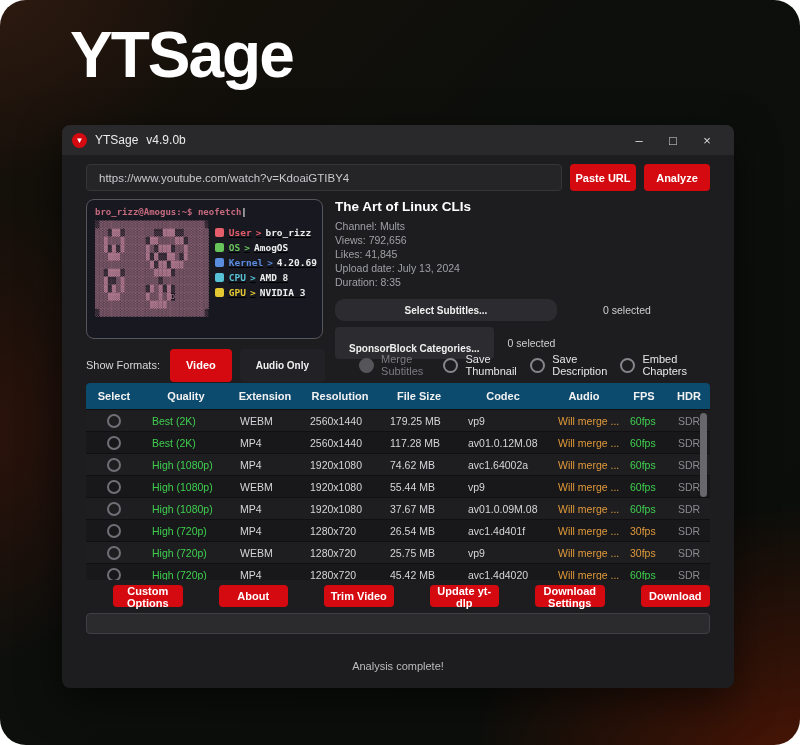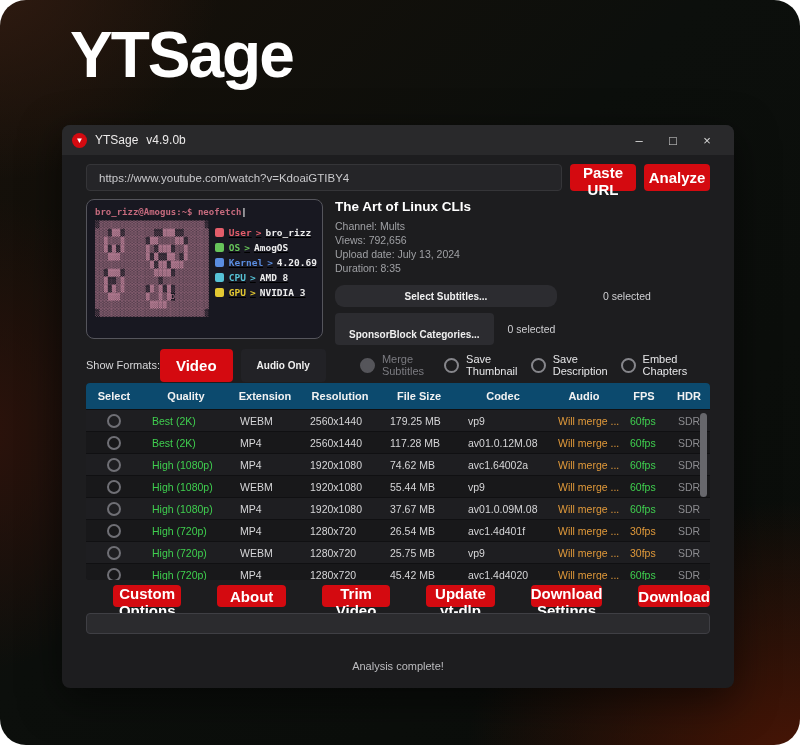--- a/index.html
+++ b/index.html
@@ -45,21 +45,21 @@
   .content { position:absolute; left:24px; right:24px; top:30px; bottom:0; }
 
   
   .url-row { position:absolute; left:0; right:0; top:9px; height:27px; display:flex; gap:8px; }
   .url-input {
     flex:1; background:#252528; border:1px solid #353538; border-radius:4px;
     color:#c9c9cc; font-size:11.5px; padding:0 12px; outline:none; font-family:"Liberation Sans",sans-serif;
   }
   .red-btn {
     background:#d40a10; color:#ffffff; border:none; border-radius:4px;
-    font-weight:bold; font-size:15px; font-family:"Liberation Sans",sans-serif; cursor:pointer;
+    font-weight:bold; font-size:11px; font-family:"Liberation Sans",sans-serif; cursor:pointer;
   }
   .url-row .red-btn { width:66px; }
 
   
   .media-row { position:absolute; left:0; right:0; top:44px; height:145px; display:flex; gap:12px; }
   .thumb {
     width:237px; height:140px; flex:0 0 auto;
     background:#181821; border:1px solid #55555c; border-radius:8px;
     padding:7px 8px; overflow:hidden; font-family:"DejaVu Sans Mono",monospace;
   }
@@ -88,21 +88,21 @@
     height:22px; cursor:pointer;
   }
   .subs-btn { width:222px;border-radius:9px; }
   .subs-count { font-size:10.5px; color:#cfcfd2; margin-left:46px; }
   .sponsor-row { display:flex; align-items:center; margin-top:6px; }
   .sponsor-btn { padding:16px 14px; }
   .sponsor-count { font-size:10.5px; color:#cfcfd2; margin-left:14px; }
 
   
   .formats-row { position:absolute; left:0; right:0; top:198px; height:24px; display:flex; align-items:center; }
-  .formats-label { font-size:11px; color:#d8d8da; }
+  .formats-label { font-size:11px; color:#d8d8da; margin-right:10px; }
   .fmt-btn { height:33px; padding:0 16px; }
   .fmt-btn + .fmt-btn { margin-left:8px; }
   .fmt-dark { background:#222226; }
   .fmt-options { flex:1; display:flex; justify-content:space-between; margin-left:34px; }
   .fmt-opt { display:flex; align-items:center; gap:7px; cursor:pointer; }
   .radio { width:15px; height:15px; border-radius:50%; border:2px solid #86868b; background:transparent; flex:0 0 auto; }
   .radio-disabled { background:#55555a; border-color:#55555a; }
   .fmt-opt-label { font-size:11px; color:#e6e6e8; }
   .fmt-opt.disabled .fmt-opt-label { color:#7b7b80; }
 
@@ -209,20 +209,21 @@
                   <span class="spec-value">NVIDIA 3</span>
                 </div>
               </div>
           </div>
         </div>
 
         <div class="media-right">
           <div class="vid-title">The Art of Linux CLIs</div>
           <div class="vid-line">Channel: Mults</div>
           <div class="vid-line">Views: 792,656</div>
+          <div class="vid-line">Likes: 41,845</div>
           <div class="vid-line">Upload date: July 13, 2024</div>
           <div class="vid-line">Duration: 8:35</div>
 
           <div class="subs-row">
             <button class="dark-btn subs-btn">Select Subtitles...</button>
             <span class="subs-count">0 selected</span>
           </div>
           <div class="sponsor-row">
             <button class="dark-btn sponsor-btn">SponsorBlock Categories...</button>
             <span class="sponsor-count">0 selected</span>

